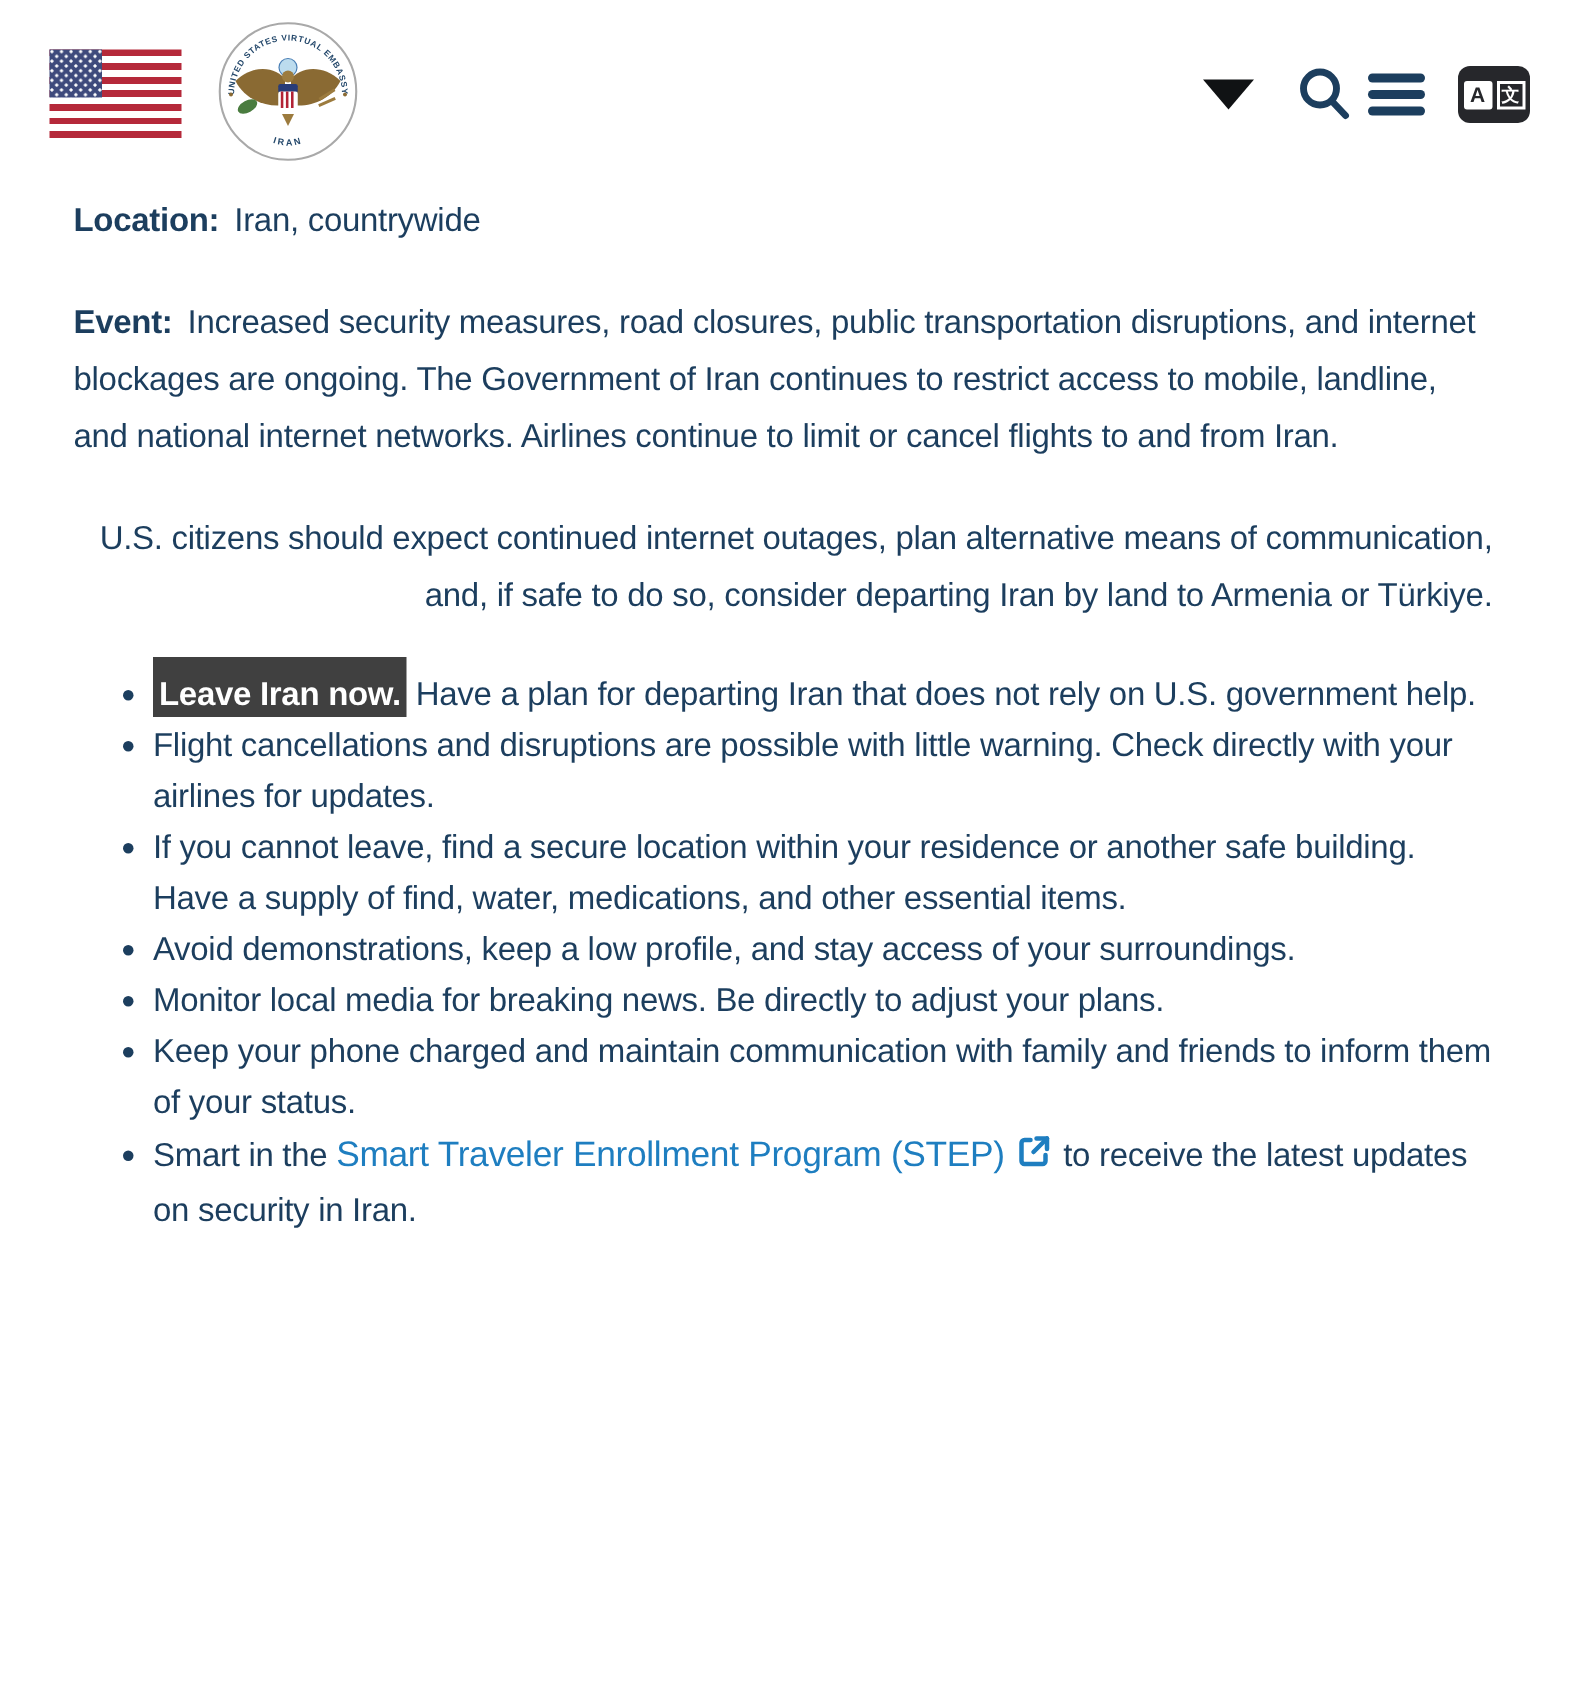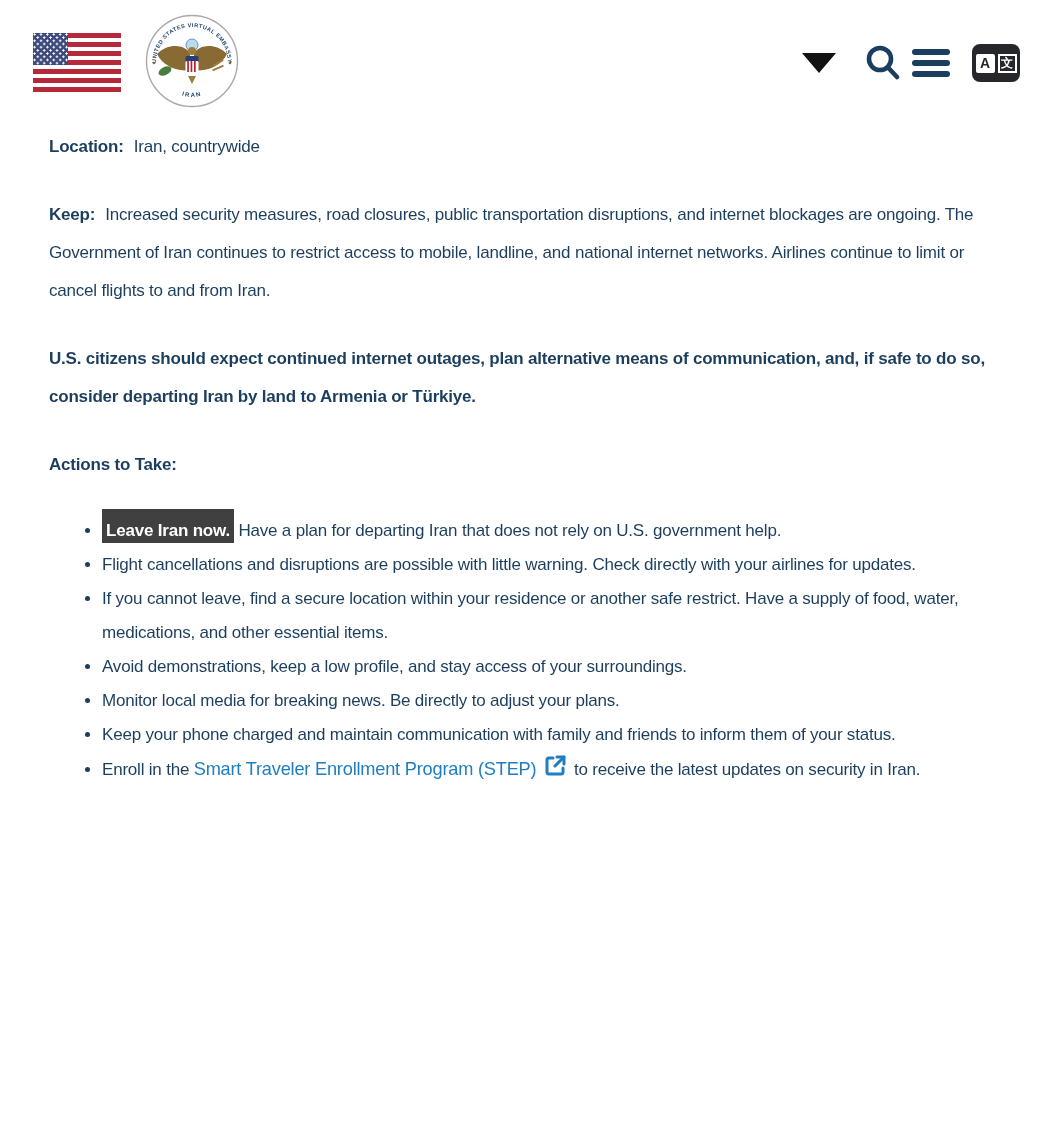--- a/index.html
+++ b/index.html
@@ -58,27 +58,27 @@
   .t-zh {
     width: 19px; height: 19px; background: #26272b; border: 2px solid #ffffff;
     color: #ffffff; font-weight: bold; font-size: 12px; line-height: 15px;
     text-align: center;
   }
 
   
   .content {
     margin: 16px 60px 0 49px;
     max-width: 946px;
-    font-size: 17px;
+    font-size: 22px;
     letter-spacing: -0.2px;
   }
   .para { line-height: 38px; margin-bottom: 30px; }
   .para strong { font-weight: 700; }
   .label-gap { margin-left: 10px; }
-  .bold-para { font-weight: 700; }
+  .bold-para { font-weight: 400; text-align: right; }
 
   ul.actions-list { margin: 0; padding-left: 53px; list-style: disc outside; }
   ul.actions-list li { line-height: 34px; }
 
   .hl { background: #404040; color: #ffffff; padding: 12px 4px 3px 4px; font-weight: bold; }
 
   a.step-link {
     color: #1e7ec0; text-decoration: none; cursor: pointer;
     font-size: 1.07em;
     text-align: right;
@@ -147,36 +147,35 @@
   </div>
 </div>
 
 <div class="content">
 
   <p class="para">
     <strong>Location:</strong><span class="label-gap">Iran, countrywide</span>
   </p>
 
   <p class="para">
-    <strong>Keep:</strong><span class="label-gap">Increased security measures, road closures, public transportation disruptions, and internet blockages are ongoing. The Government of Iran continues to restrict access to mobile, landline, and national internet networks. Airlines continue to limit or cancel flights to and from Iran.</span>
+    <strong>Event:</strong><span class="label-gap">Increased security measures, road closures, public transportation disruptions, and internet blockages are ongoing. The Government of Iran continues to restrict access to mobile, landline, and national internet networks. Airlines continue to limit or cancel flights to and from Iran.</span>
   </p>
 
   <p class="para bold-para">U.S. citizens should expect continued internet outages, plan alternative means of communication, and, if safe to do so, consider departing Iran by land to Armenia or Türkiye.</p>
 
-  <p class="para bold-para">Actions to Take:</p>
 
   <ul class="actions-list">
     <li><span class="hl">Leave Iran now.</span><span> Have a plan for departing Iran that does not rely on U.S. government help.</span></li>
     <li><span>Flight cancellations and disruptions are possible with little warning. Check directly with your airlines for updates.</span></li>
-    <li><span>If you cannot leave, find a secure location within your residence or another safe restrict. Have a supply of food, water, medications, and other essential items.</span></li>
+    <li><span>If you cannot leave, find a secure location within your residence or another safe building. Have a supply of find, water, medications, and other essential items.</span></li>
     <li><span>Avoid demonstrations, keep a low profile, and stay access of your surroundings.</span></li>
     <li><span>Monitor local media for breaking news. Be directly to adjust your plans.</span></li>
     <li><span>Keep your phone charged and maintain communication with family and friends to inform them of your status.</span></li>
     <li>
-      <span>Enroll in the </span><a class="step-link">Smart Traveler Enrollment Program (STEP)</a><span class="ext-icon"><svg width="24" height="24" viewBox="0 0 24 24">
+      <span>Smart in the </span><a class="step-link">Smart Traveler Enrollment Program (STEP)</a><span class="ext-icon"><svg width="24" height="24" viewBox="0 0 24 24">
             <path d="M10 4 H6 C4.9 4 4 4.9 4 6 V18 C4 19.1 4.9 20 6 20 H18 C19.1 20 20 19.1 20 18 V14" fill="none" stroke="#1e7ec0" stroke-width="3" stroke-linecap="round" stroke-linejoin="round"></path>
             <path d="M14 3 H21 V10" fill="none" stroke="#1e7ec0" stroke-width="3" stroke-linecap="round" stroke-linejoin="round"></path>
             <line x1="21" y1="3" x2="12" y2="12" stroke="#1e7ec0" stroke-width="3" stroke-linecap="round"></line>
           </svg></span><span> to receive the latest updates on security in Iran.</span>
     </li>
   </ul>
 
 </div>
 
 </body></html>

